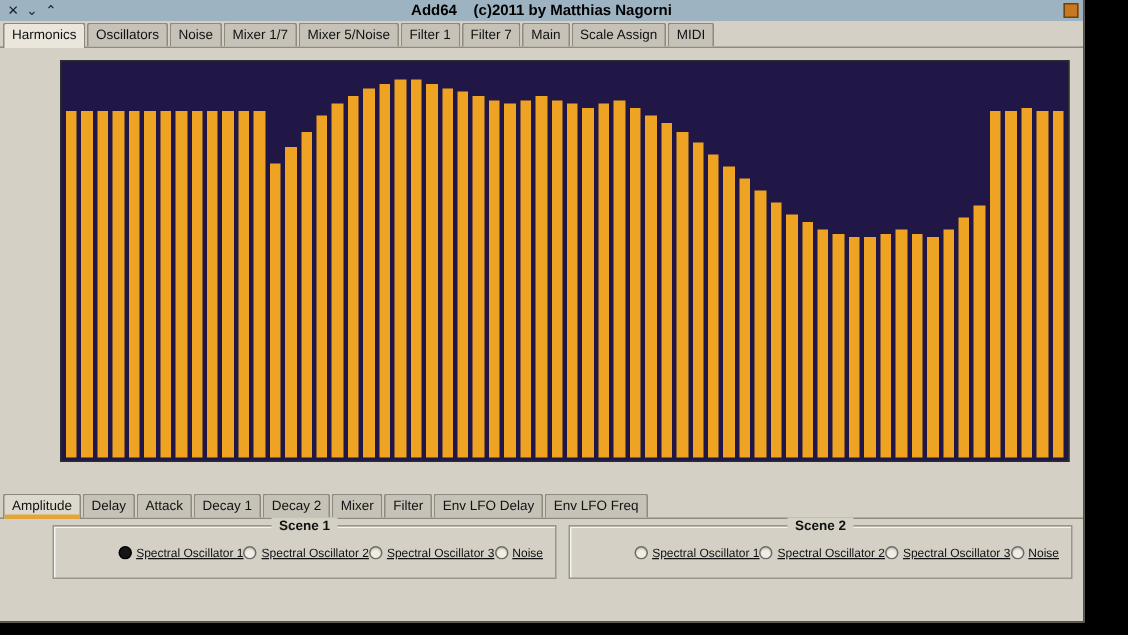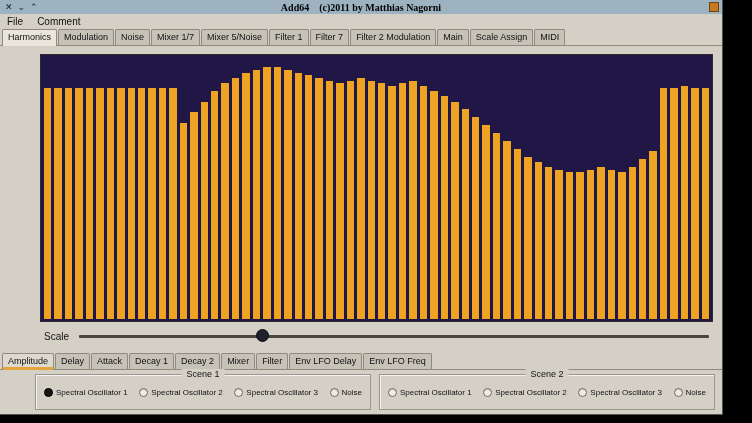--- a/index.html
+++ b/index.html
@@ -6,87 +6,82 @@
   html,body { width:752px; height:423px; background:#000; overflow:hidden; }
   body { font-family:"Liberation Sans", sans-serif; color:#111; }
   .desktop { position:absolute; inset:0; background:#000; }
   .window { position:absolute; left:0; top:0; width:723px; height:415px;
             background:#d4d0c6; display:flex; flex-direction:column;
             border-right:1px solid #55524a; border-bottom:1px solid #55524a; }
   .titlebar { height:14px; background:#9db3c2; position:relative; display:flex;
               align-items:center; flex:0 0 auto; }
   .tb-icon { font-size:9px; line-height:14px; margin-left:5px; color:#14202a; cursor:default; }
   .tb-title { position:absolute; left:0; right:0; text-align:center; font-size:10px;
-              font-weight:bold; color:#000; white-space:pre; pointer-events:none;font-family:Liberation Serif, serif; }
+              font-weight:bold; color:#000; white-space:pre; pointer-events:none; }
   .tb-corner { position:absolute; right:3px; top:2px; width:10px; height:10px;
                background:#c9781f; border:1px solid #6e4210; }
   .menubar { height:14px; display:flex; align-items:center; gap:14px; padding-left:7px;
              font-size:10px; flex:0 0 auto; }
   .tabbar { display:flex; align-items:flex-end; padding-left:2px; flex:0 0 auto;
             border-bottom:1px solid #8e8a7e; }
   .tabbar.top { height:18px; }
-  .tabbar.bottom { height:17px; margin-top:9px; }
+  .tabbar.bottom { height:17px; margin-top:21px; }
   .tab { font-size:9px; padding:2px 5px 3px; border:1px solid #8e8a7e; border-bottom:none;
          background:#c6c2b8; margin-right:1px; border-radius:2px 2px 0 0; white-space:nowrap; }
   .tabbar.top .tab.active { background:#eae6dc; padding-bottom:4px; margin-bottom:-1px; }
   .tabbar.bottom .tab.active { background:#ddd9cf; padding-bottom:4px; margin-bottom:-1px;
                                box-shadow: inset 0 -3px 0 #e5a43b; }
   .page { flex:1; position:relative; }
   .display { margin:8px 9px 0 40px; height:268px; border:1px solid #2c2c2c;
              background:#211747; display:flex; align-items:flex-end; gap:3px; padding:2px 3px; }
   .bar { flex:1 1 0; background:#efa322; }
   .scale-row { display:flex; align-items:center; margin:6px 13px 0 44px; height:16px; }
   .scale-label { font-size:10px; margin-right:10px; }
   .slider { flex:1; position:relative; height:16px; }
   .slider-track { position:absolute; left:0; right:0; top:7px; height:3px;
                   background:#4a463e; border-radius:1px; }
   .slider-handle { position:absolute; top:1px; width:13px; height:13px; margin-left:-6px;
                    border-radius:50%; background:#20202f; border:1px solid #0c0c14; }
   .scenes { display:flex; gap:8px; margin:4px 7px 0 35px; height:36px; }
   .scene-box { flex:1; position:relative; border:1px solid #9b968a;
                box-shadow: inset 1px 1px 0 rgba(255,255,255,.75); }
   .scene-title { position:absolute; top:-6px; left:50%; transform:translateX(-50%);
-                 background:#d4d0c6; padding:0 5px; font-size:9px; font-weight:normal;
+                 background:#d4d0c6; padding:0 5px; font-size:9px; font-weight:bold;
                  white-space:nowrap; }
-  .radio-row { display:flex; align-items:center; justify-content:space-between;
-               padding:13px 8px 0 8px; overflow:hidden; }
+  .radio-row { display:flex; align-items:center; justify-content:flex-end;
+               padding:13px 8px 0 8px; overflow:hidden;text-decoration:underline; }
   .radio-item { display:flex; align-items:center; gap:3px; font-size:8px; white-space:nowrap; }
   .radio { width:9px; height:9px; border-radius:50%; border:1px solid #6e6a60;
            background:#efede6; flex:0 0 auto; box-shadow: inset 0 1px 1px rgba(0,0,0,.18); }
   .radio.selected { background:#161616; border-color:#000; box-shadow:none; }
 </style>
 </head>
 <body>
 
 <div class="desktop"></div>
 
 <div class="window">
 
   <div class="titlebar">
     <span class="tb-icon">✕</span>
     <span class="tb-icon">⌄</span>
     <span class="tb-icon">⌃</span>
     <span class="tb-title">Add64    (c)2011 by Matthias Nagorni</span>
     <span class="tb-corner"></span>
   </div>
 
-  <div class="menubar">
-    <span class="menu-item">File</span>
-    <span class="menu-item">Comment</span>
-  </div>
 
   <div class="tabbar top" id="tabbar-top">
       <div class="tab active">Harmonics</div>
-      <div class="tab">Modulation</div>
+      <div class="tab">Oscillators</div>
       <div class="tab">Noise</div>
       <div class="tab">Mixer 1/7</div>
       <div class="tab">Mixer 5/Noise</div>
       <div class="tab">Filter 1</div>
       <div class="tab">Filter 7</div>
-      <div class="tab">Filter 2 Modulation</div>
       <div class="tab">Main</div>
       <div class="tab">Scale Assign</div>
       <div class="tab">MIDI</div>
     </div>
 
   <div class="page">
 
     <div class="display" id="harmonics-display" style="background: rgb(33, 23, 71);">
         <div class="bar" style="height: 88%; background: rgb(239, 163, 34);"></div>
         <div class="bar" style="height: 88%; background: rgb(239, 163, 34);"></div>
@@ -147,27 +142,20 @@
         <div class="bar" style="height: 58%; background: rgb(239, 163, 34);"></div>
         <div class="bar" style="height: 61%; background: rgb(239, 163, 34);"></div>
         <div class="bar" style="height: 64%; background: rgb(239, 163, 34);"></div>
         <div class="bar" style="height: 88%; background: rgb(239, 163, 34);"></div>
         <div class="bar" style="height: 88%; background: rgb(239, 163, 34);"></div>
         <div class="bar" style="height: 89%; background: rgb(239, 163, 34);"></div>
         <div class="bar" style="height: 88%; background: rgb(239, 163, 34);"></div>
         <div class="bar" style="height: 88%; background: rgb(239, 163, 34);"></div>
       </div>
 
-    <div class="scale-row">
-      <span class="scale-label">Scale</span>
-      <div class="slider">
-        <div class="slider-track"></div>
-        <div class="slider-handle" id="slider-handle" style="left: 29%;"></div>
-      </div>
-    </div>
 
     <div class="tabbar bottom" id="tabbar-bottom">
         <div class="tab active">Amplitude</div>
         <div class="tab">Delay</div>
         <div class="tab">Attack</div>
         <div class="tab">Decay 1</div>
         <div class="tab">Decay 2</div>
         <div class="tab">Mixer</div>
         <div class="tab">Filter</div>
         <div class="tab">Env LFO Delay</div>

